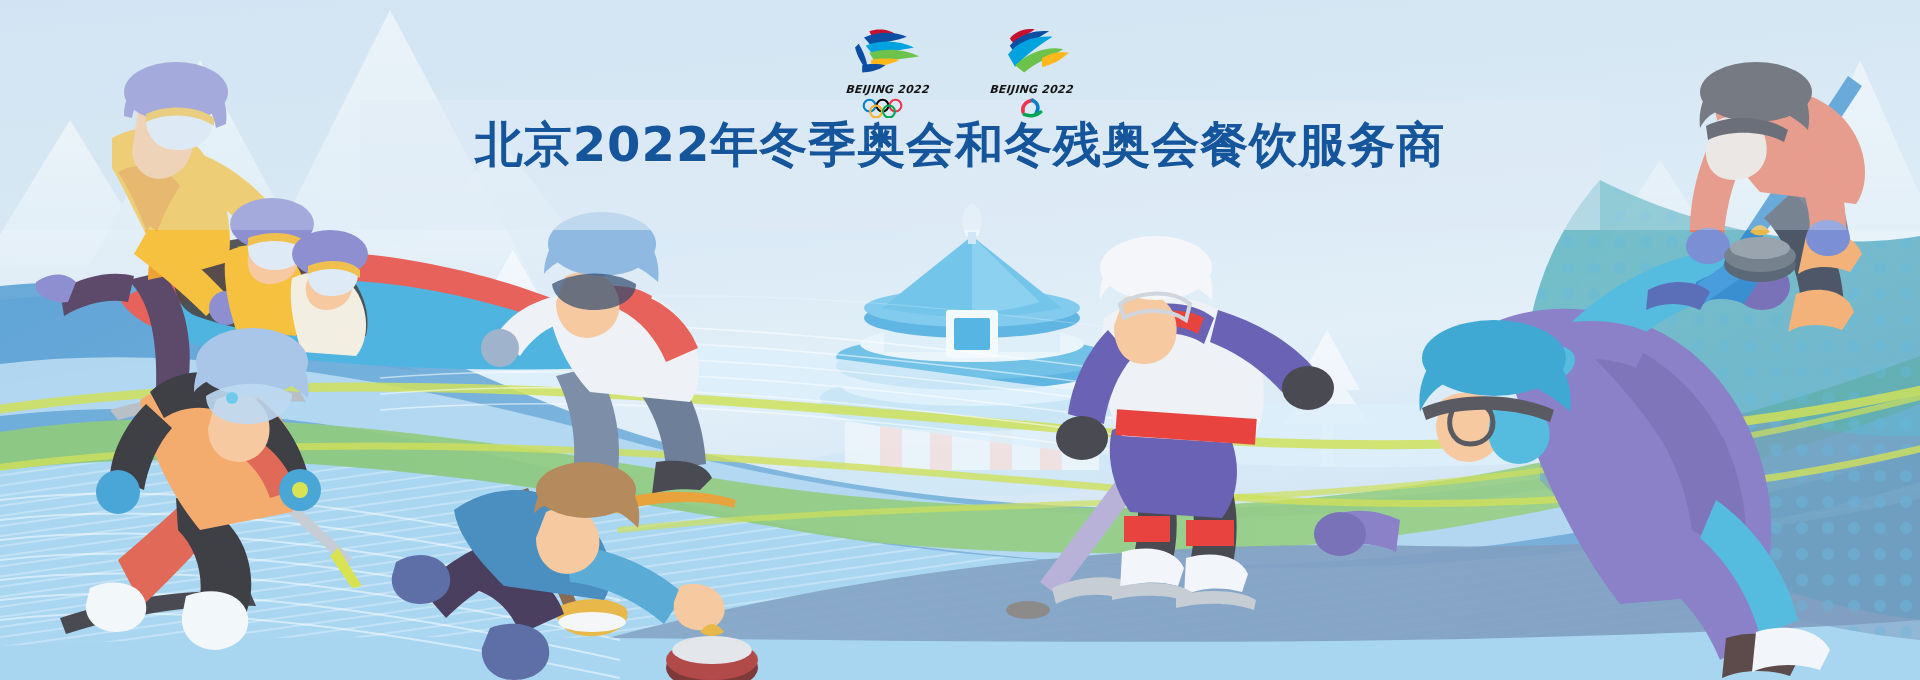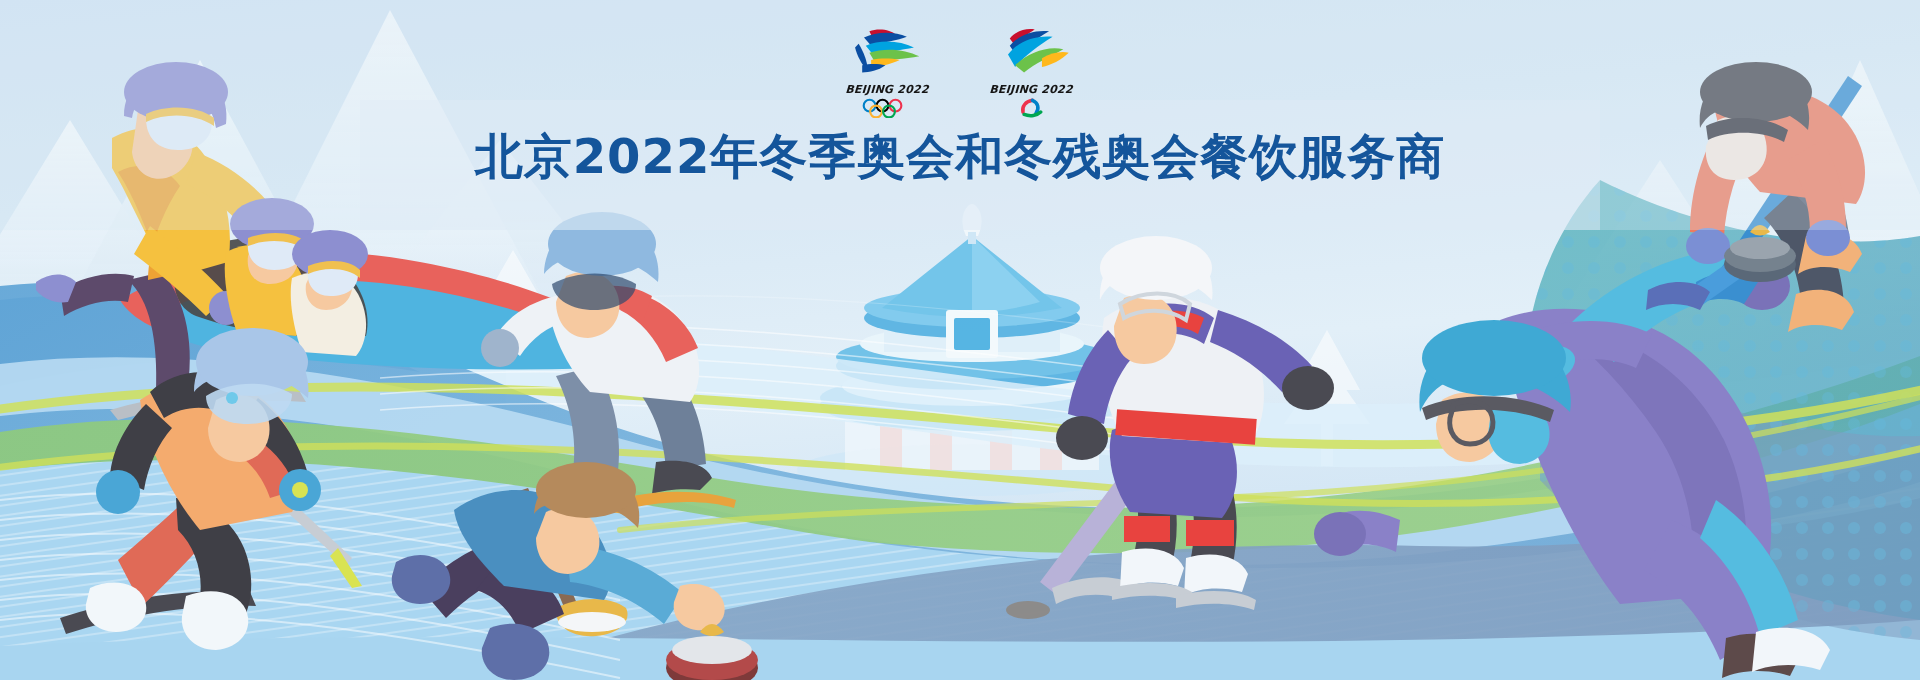--- a/index.html
+++ b/index.html
@@ -25,21 +25,20 @@
   #page-title{
     display:inline-block;
     font-family:"DejaVu Sans","Liberation Sans",sans-serif;
     font-size:48px;
     font-weight:bold;
     letter-spacing:1px;
     color:#14559b;
     line-height:1.1;
     text-shadow:0 1px 0 rgba(255,255,255,.25);
     white-space:nowrap;
-    margin-top:12px;
   }
   
   #emblems{
     position:absolute;
     left:0;top:26px;width:1920px;
     display:flex;justify-content:center;align-items:flex-start;gap:40px;
     z-index:60;
   }
   .emblem{width:104px;text-align:center;}
   .emblem-mark{height:50px;}

